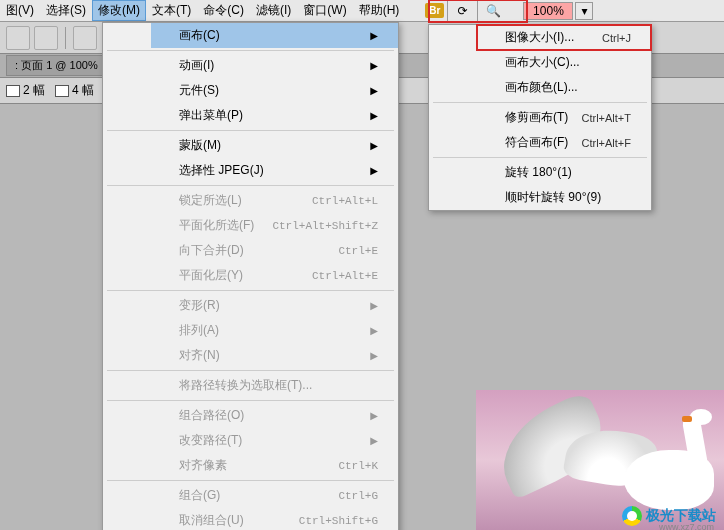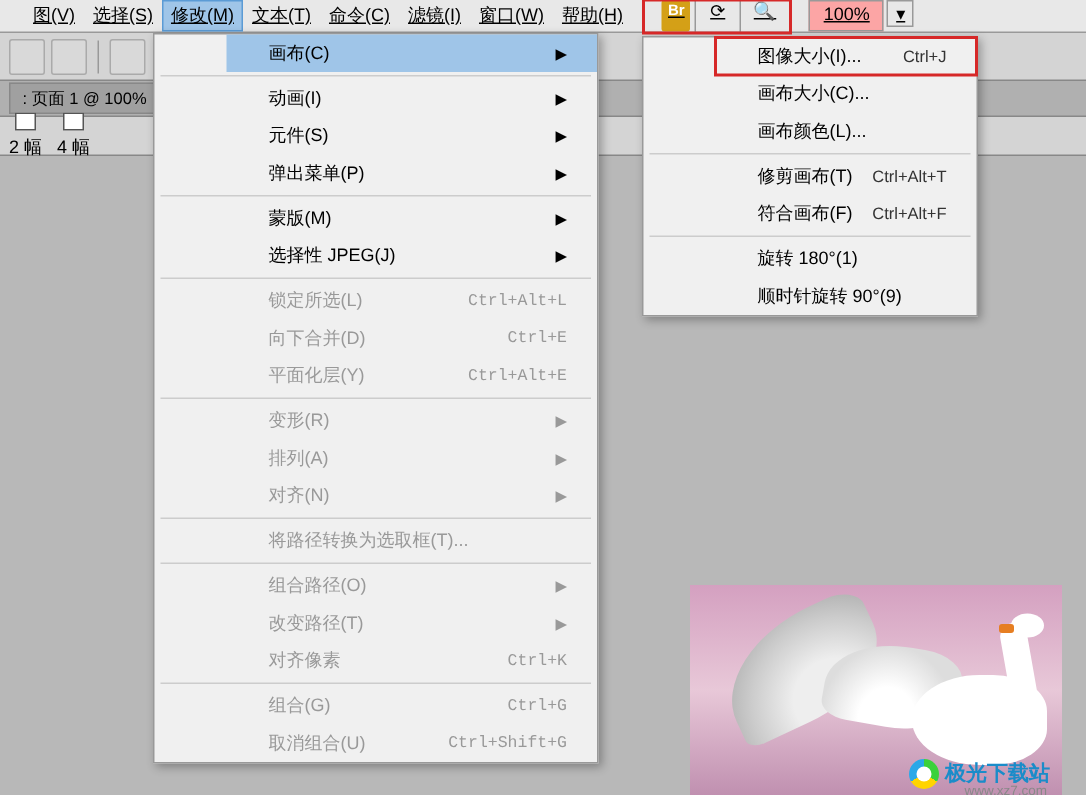--- a/index.html
+++ b/index.html
@@ -1,40 +1,40 @@
 <!DOCTYPE html>
 <html><head>
 <meta charset="utf-8">
 <style>
 * { margin: 0; padding: 0; box-sizing: border-box; font-family: "Microsoft YaHei", sans-serif; font-size: 12px; }
 body { background: #b8b8b8; width: 724px; height: 530px; overflow: hidden; position: relative; }
-.menubar { background: #e8e8e8; height: 22px; display: flex; padding: 0 16px; border-bottom: 1px solid #999; text-decoration: underline; }
+.menubar { background: #e8e8e8; height: 22px; display: flex; align-items: center; padding: 0 0; border-bottom: 1px solid #999; }
 .menu-item { padding: 2px 6px; cursor: default; }
 .menu-item.active { background: #9fc5e8; border: 1px solid #5b9bd5; padding: 1px 5px; }
 .toolbar { background: #d4d4d4; height: 32px; display: flex; align-items: center; padding: 0 6px; border-bottom: 1px solid #888; gap: 4px; }
 .tool-btn { width: 24px; height: 24px; background: #d9d9d9; border: 1px solid #aaa; border-radius: 2px; display: flex; align-items: center; justify-content: center; }
 .tool-sep { width: 1px; height: 22px; background: #999; margin: 0 3px; }
 .br-icon { background: #d4a017; color: #fff; font-weight: bold; font-size: 10px; padding: 2px 4px; border-radius: 2px; }
 .zoom-box { background: #fca5a5; border: 1px solid #999; padding: 1px 6px; width: 50px; text-align: center; }
 .zoom-drop { width: 18px; height: 18px; border: 1px solid #999; background: #e8e8e8; display: flex; align-items: center; justify-content: center; margin-left: 2px; }
 .tab-bar { background: #b0b0b0; height: 24px; display: flex; align-items: center; padding: 0 6px; border-bottom: 1px solid #888; }
 .tab { background: #a0a0a0; padding: 2px 8px; border: 1px solid #888; font-size: 11px; }
 .aux-bar { background: #d4d4d4; height: 26px; display: flex; align-items: center; padding: 0 6px; gap: 10px; border-bottom: 1px solid #888; }
-.aux-item { display: flex; align-items: center; gap: 3px; flex-direction: column; }
+.aux-item { display: flex; align-items: center; gap: 3px; }
 .aux-icon { width: 14px; height: 12px; border: 1px solid #555; background: #fff; display: inline-block; }
 .dropdown { position: absolute; background: #f0f0f0; border: 1px solid #999; box-shadow: 2px 2px 6px rgba(0,0,0,0.3); }
 .dd-main { left: 102px; top: 22px; width: 297px; }
 .dd-sub { left: 428px; top: 24px; width: 224px; z-index: 10; }
 .dd-item { display: flex; justify-content: space-between; align-items: center; padding: 4px 20px 4px 28px; cursor: default; min-height: 22px; margin-left: 48px; }
 .dd-item.highlighted { background: #9fc5e8; }
 .dd-item.disabled { color: #999; }
 .dd-item.boxed { outline: 2px solid #d62828; outline-offset: -1px; }
 .dd-arrow { font-size: 10px; }
 .dd-sep { height: 1px; background: #ccc; margin: 2px 4px; }
-.swan-img { position: absolute; right: 16px; bottom: 0; width: 248px; height: 140px; background: linear-gradient(180deg,#d4a0c0 0%,#e8c8d8 50%,#c090b0 100%); overflow: hidden; }
+.swan-img { position: absolute; right: 0; bottom: 0; width: 248px; height: 140px; background: linear-gradient(180deg,#d4a0c0 0%,#e8c8d8 50%,#c090b0 100%); overflow: hidden; }
 .swan-body { position: absolute; right: 10px; bottom: 20px; width: 90px; height: 60px; background: #fff; border-radius: 50% 40% 40% 50%; }
 .swan-neck { position: absolute; right: 20px; bottom: 60px; width: 18px; height: 55px; background: #fff; border-radius: 10px; transform: rotate(-10deg); }
 .swan-head { position: absolute; right: 12px; bottom: 105px; width: 22px; height: 16px; background: #fff; border-radius: 50%; }
 .swan-beak { position: absolute; right: 32px; bottom: 108px; width: 10px; height: 6px; background: #e67e22; border-radius: 2px; }
 .wing1 { position: absolute; left: 20px; bottom: 50px; width: 110px; height: 70px; background: radial-gradient(ellipse at 60% 90%, #eee 30%, #ccc 60%, #999 100%); border-radius: 70% 20% 60% 10%; transform: rotate(-25deg); }
 .wing2 { position: absolute; left: 90px; bottom: 45px; width: 90px; height: 55px; background: radial-gradient(ellipse at 50% 90%, #fff 30%, #ddd 70%); border-radius: 60% 30% 50% 20%; transform: rotate(10deg); }
 .watermark { position: absolute; right: 8px; bottom: 4px; display: flex; align-items: center; gap: 4px; }
 .wm-logo { width: 20px; height: 20px; border-radius: 50%; background: conic-gradient(#3bd13b 0 120deg,#ffd400 120deg 240deg,#2aa8e8 240deg 360deg); position: relative; }
 .wm-logo::after { content:''; position:absolute; inset:5px; background:#fff; border-radius:50%; }
 .wm-text { color: #1a8cc9; font-size: 14px; font-weight: bold; }
@@ -113,20 +113,24 @@
     <div class="dd-item">
       <span>选择性 JPEG(J)</span>
       <span class="dd-arrow">▶</span>
     </div>
     <div class="dd-sep"></div>
     <div class="dd-item disabled">
       <span>锁定所选(L)</span>
       <span class="shortcut">Ctrl+Alt+L</span>
     </div>
     <div class="dd-item disabled">
+      <span>平面化所选(F)</span>
+      <span class="shortcut">Ctrl+Alt+Shift+Z</span>
+    </div>
+    <div class="dd-item disabled">
       <span>向下合并(D)</span>
       <span class="shortcut">Ctrl+E</span>
     </div>
     <div class="dd-item disabled">
       <span>平面化层(Y)</span>
       <span class="shortcut">Ctrl+Alt+E</span>
     </div>
     <div class="dd-sep"></div>
     <div class="dd-item disabled">
       <span>变形(R)</span>

